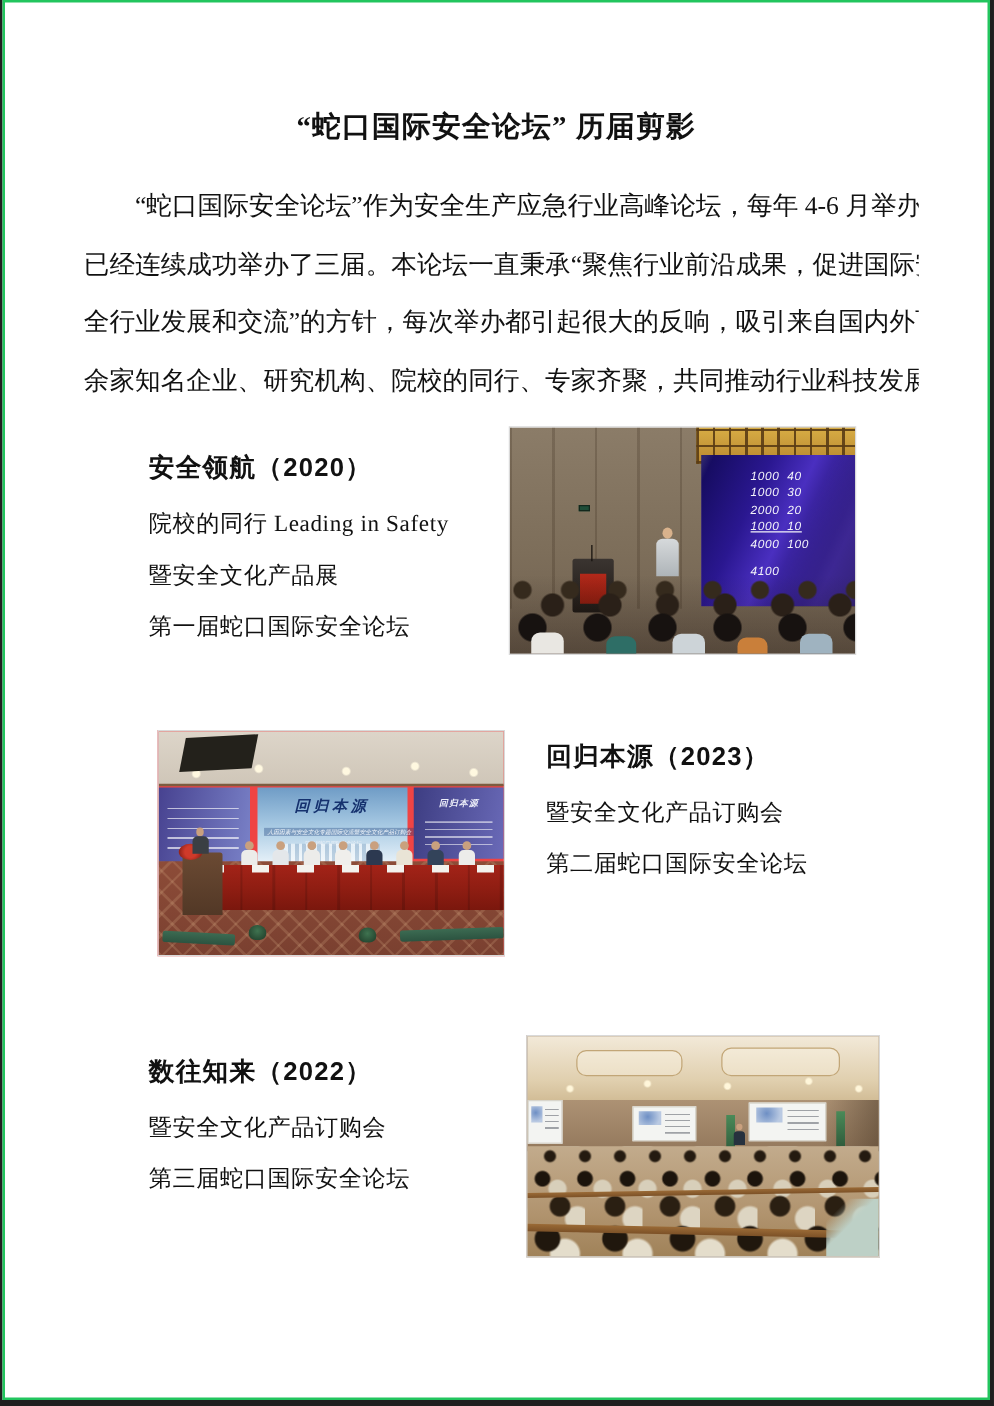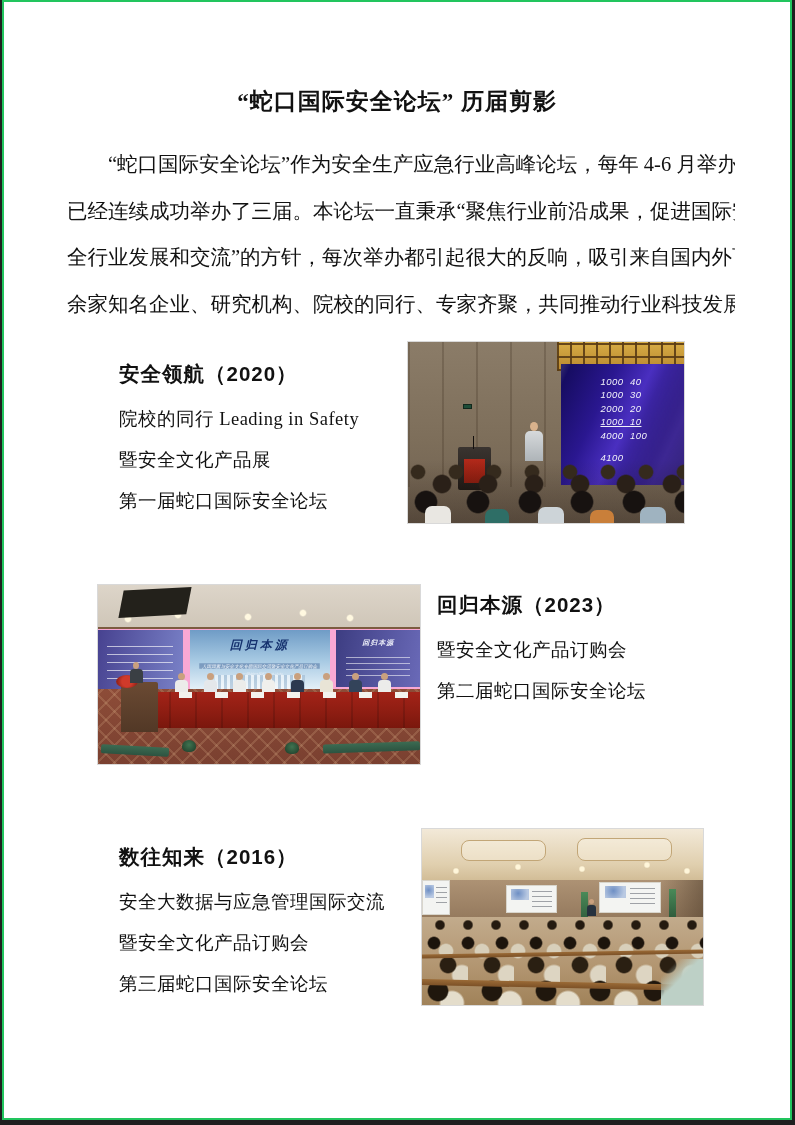--- a/index.html
+++ b/index.html
@@ -73,21 +73,21 @@
   .p1-crowd { left:0; right:0; bottom:0; height:35%;
     background-image:
       radial-gradient(circle 11px at 18px 42px, #171210 10.5px, rgba(0,0,0,0) 12px),
       radial-gradient(circle 9px  at 34px 24px, #2a2018 8.5px,  rgba(0,0,0,0) 10px),
       radial-gradient(circle 7px  at 10px 12px, #352a1d 6.5px,  rgba(0,0,0,0) 8px),
       linear-gradient(180deg, rgba(0,0,0,0) 0%, rgba(25,15,8,.30) 100%);
     background-size:52px 64px, 46px 64px, 38px 64px, 100% 100%;
     background-repeat:repeat-x, repeat-x, repeat-x, no-repeat; }
 
   
-  .photo-2017 { left:93px; top:582px; width:324px; height:181px; background:#f9a8d4; }
+  .photo-2017 { left:122px; top:582px; width:278px; height:181px; background:#ef4444; }
   .p2-ceiling { left:0; top:0; right:0; height:24%;
     background:
       radial-gradient(circle 2.5px at 30px 34px, #fff8e0 2.5px, rgba(0,0,0,0) 4px),
       radial-gradient(circle 2.5px at 80px 30px, #fff8e0 2.5px, rgba(0,0,0,0) 4px),
       radial-gradient(circle 2.5px at 150px 32px, #fff8e0 2.5px, rgba(0,0,0,0) 4px),
       radial-gradient(circle 2.5px at 205px 28px, #fff8e0 2.5px, rgba(0,0,0,0) 4px),
       radial-gradient(circle 2.5px at 252px 33px, #fff8e0 2.5px, rgba(0,0,0,0) 4px),
       linear-gradient(180deg,#ddd5c9,#cfc6b8); }
   .p2-vent { left:7%; top:2%; width:21%; height:15%; background:#23211b; transform:rotate(-3deg) skewX(-14deg); }
   .p2-trim { left:0; top:23.5%; right:0; height:2px; background:#7c5c40; }
@@ -252,22 +252,21 @@
       <i class="p2-plant" style="left:58%;bottom:10px;"></i>
     </div>
 
     <div class="sec sec-2017">
       <div class="sec-heading">回归本源（2023）</div>
       <div class="sec-line">暨安全文化产品订购会</div>
       <div class="sec-line">第二届蛇口国际安全论坛</div>
     </div>
 
     <div class="sec sec-2018">
-      <div class="sec-heading">数往知来（2016）</div>
-      <div class="sec-line">安全大数据与应急管理国际交流</div>
+      <div class="sec-heading">数往知来（2022）</div>
       <div class="sec-line">暨安全文化产品订购会</div>
       <div class="sec-line">第三届蛇口国际安全论坛</div>
     </div>
 
     <div class="photo photo-2018">
       <i class="p3-ceiling"></i>
       <i class="p3-cove" style="left:14%;top:6%;width:30%;height:12%;"></i>
       <i class="p3-cove" style="left:55%;top:5%;width:34%;height:13%;"></i>
       <i class="p3-wall"></i>
       <i class="p3-screen" style="left:0;top:29%;width:10%;height:20%;"></i>

